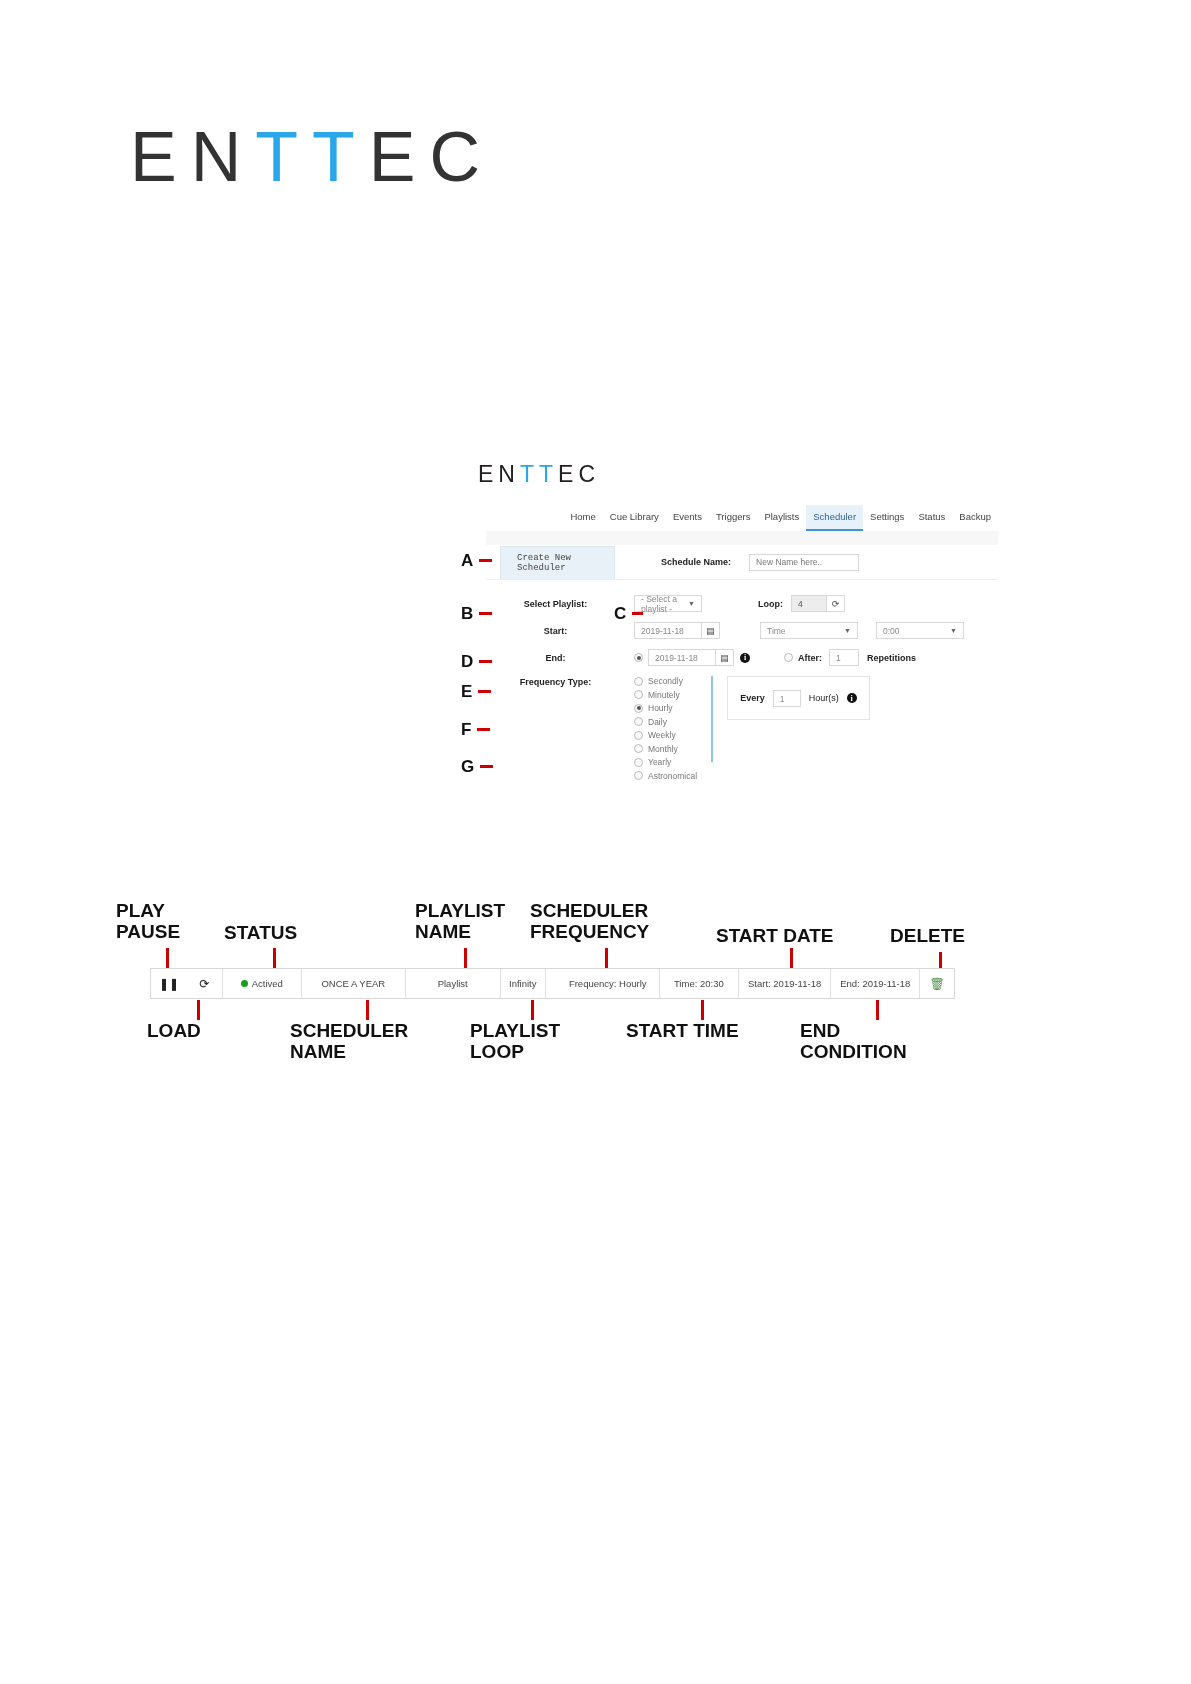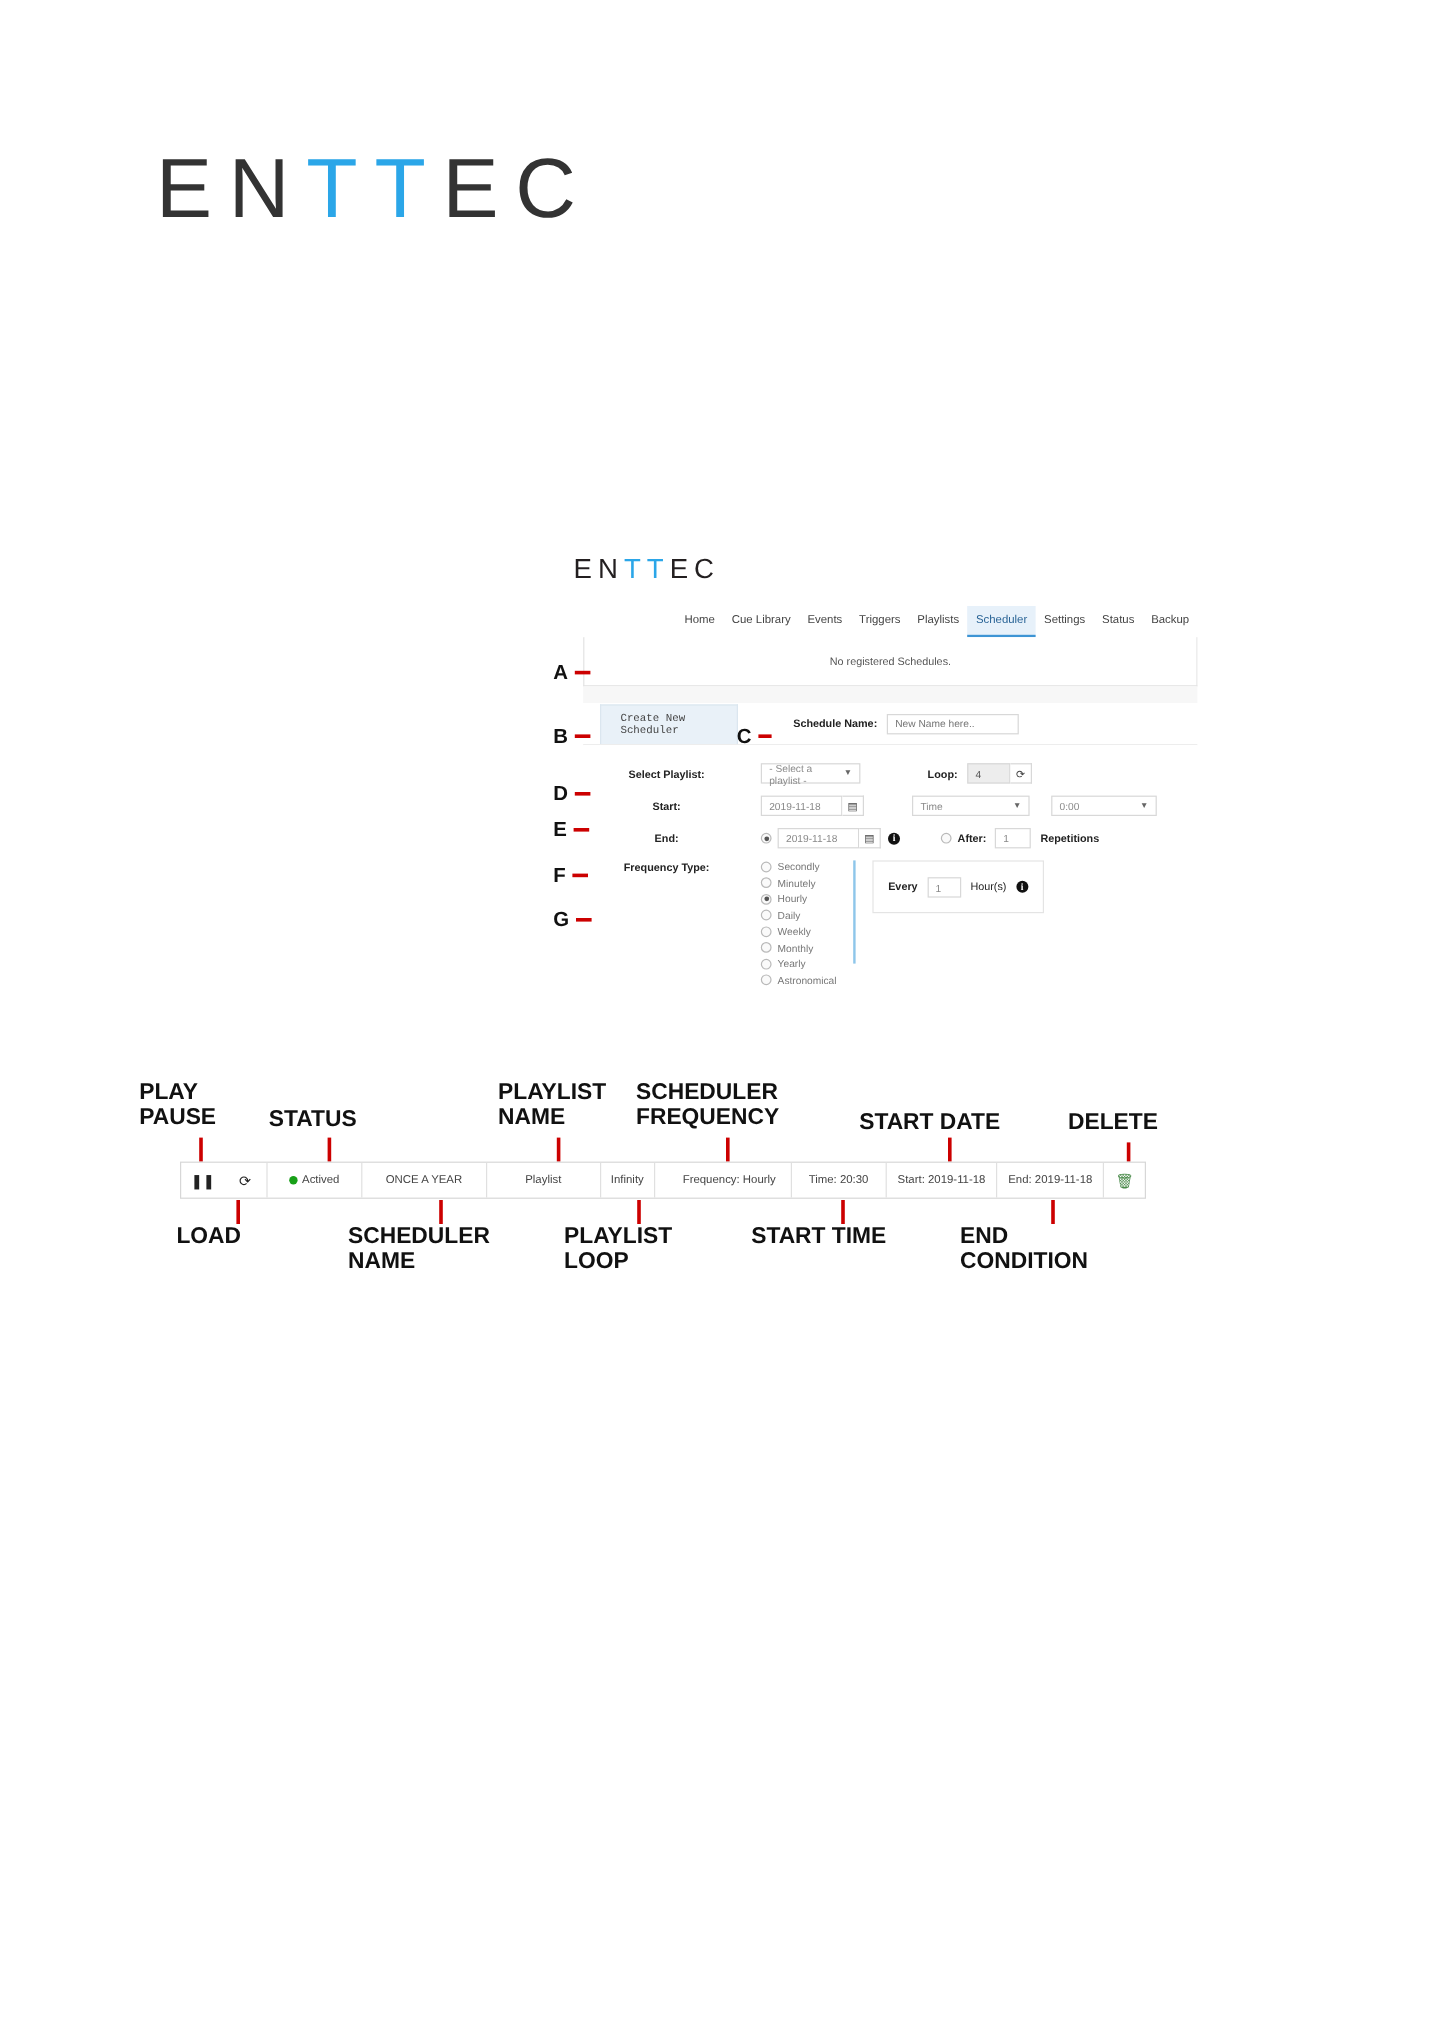--- a/index.html
+++ b/index.html
@@ -338,38 +338,35 @@
     <div class="nav-item">Triggers</div>
     <div class="nav-item">Playlists</div>
     <div class="nav-item active">Scheduler</div>
     <div class="nav-item">Settings</div>
     <div class="nav-item">Status</div>
     <div class="nav-item">Backup</div>
   </div>
 
   <div class="ss-body">
 
-    <div class="card-none">
-      <span>No registered Schedules.</span>
-    </div>
 
     <div class="strip"></div>
 
     <div class="row-tab">
       <div class="tab-create">Create New Scheduler</div>
       <div style="width:46px"></div>
       <span class="lbl-bold">Schedule Name:</span>
-      <input class="txt-input" style="width: 110px; height: 17px; margin-left: 8px;" placeholder="New Name here..">
+      <input class="txt-input" style="width: 110px; height: 17px; margin-left: 18px;" placeholder="New Name here..">
     </div>
 
     <div class="panel">
 
       <div class="frow">
         <div class="flabel">Select Playlist:</div>
-        <div class="select-box" style="width:83px;height:17px;">
+        <div class="select-box" style="width:68px;height:17px;">
           <span>- Select a playlist -</span>
           <span class="caret">▼</span>
         </div>
         <div style="width:56px"></div>
         <span class="lbl-bold">Loop:</span>
         <span class="field-gray" style="width:36px;height:17px;margin-left:8px;">4</span>
         <span class="icon-btn">⟳</span>
       </div>
 
       <div class="frow">

